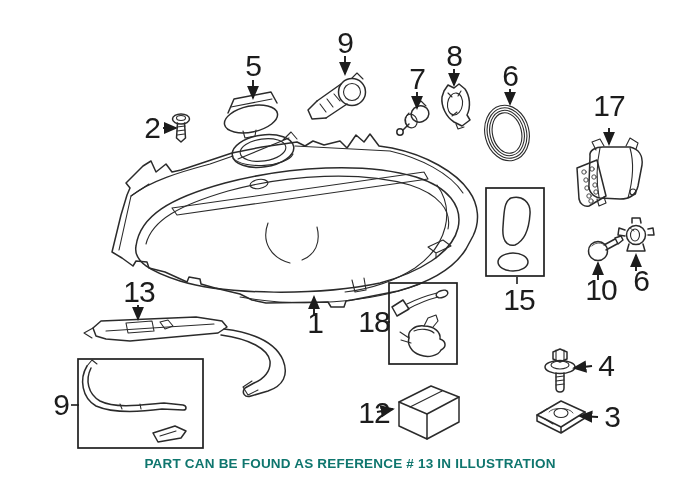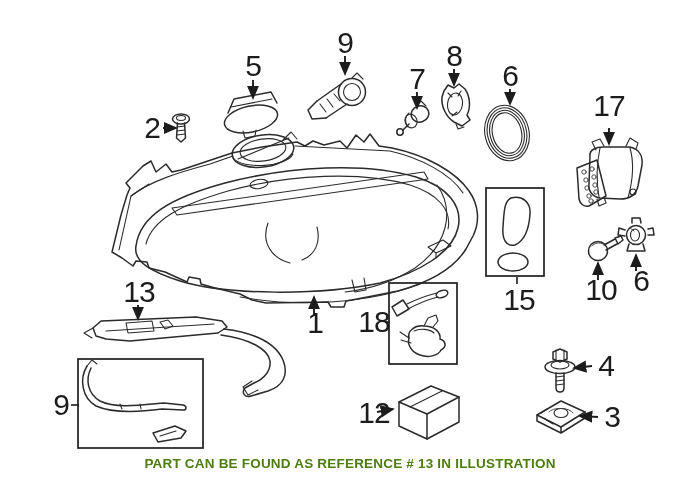--- a/index.html
+++ b/index.html
@@ -245,14 +245,14 @@
       <span class="callout" style="left: 641px; top: 281px;">6</span>
       <span class="callout" style="left: 601px; top: 290px;">10</span>
       <span class="callout" style="left: 374px; top: 413px;">12</span>
       <span class="callout" style="left: 139px; top: 292px; text-align: right;">13</span>
       <span class="callout" style="left: 61px; top: 405px;">9</span>
       <span class="callout" style="left: 519px; top: 300px;">15</span>
       <span class="callout" style="left: 374px; top: 322px;">18</span>
       <span class="callout" style="left: 609px; top: 106px;">17</span>
     </div>
 
-  <div class="footer-note" style="color: #4d7c0f;">PART CAN BE FOUND AS REFERENCE # 13 IN ILLUSTRATION</div>
+  <div class="footer-note" style="color: #0f766e;">PART CAN BE FOUND AS REFERENCE # 13 IN ILLUSTRATION</div>
 </div>
 
 </body></html>

